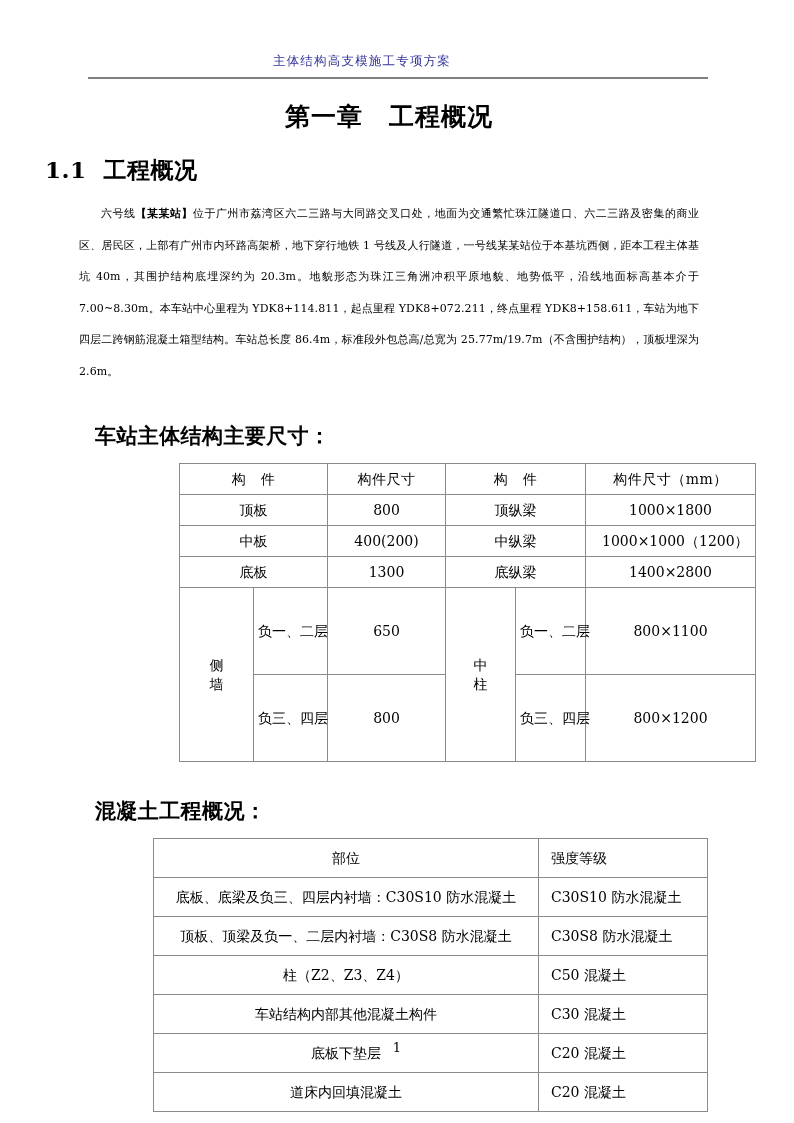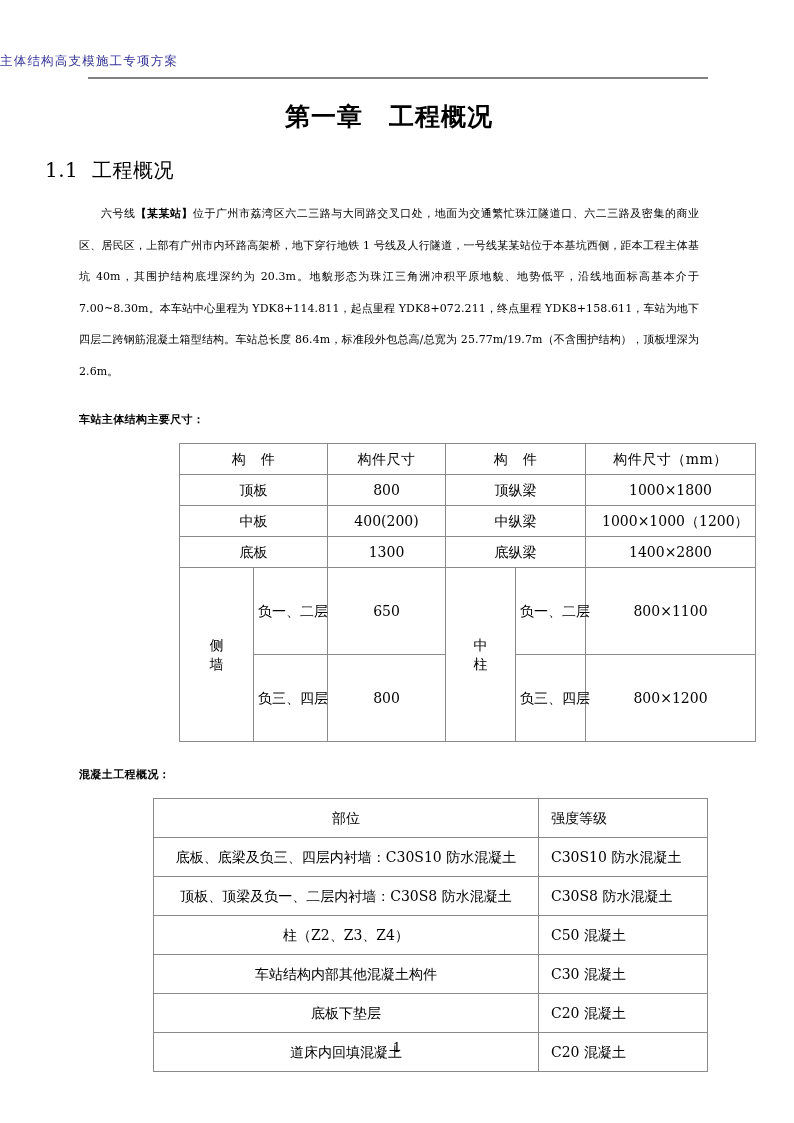--- a/index.html
+++ b/index.html
@@ -28,21 +28,21 @@
     left: 0;
     top: 0;
     width: 794px;
     height: 84px;
   }
   .header-text {
     position: absolute;
     left: 0;
     top: 54px;
     width: 724px;
-    text-align: left;
+    text-align: center;
     font-family: "DejaVu Serif", "Liberation Serif", serif;
     font-size: 12.5px;
     letter-spacing: 1.2px;
     color: #333399;
     line-height: 14px;
     white-space: nowrap;
   }
   .header-rule {
     position: absolute;
     left: 88px;
@@ -65,45 +65,45 @@
     font-size: 25px;
     font-weight: bold;
     line-height: 36px;
     letter-spacing: 1px;
     margin: 5px 0 0 0;
     white-space: pre;
     font-family: "DejaVu Serif", "Liberation Serif", serif;
   }
 
   .section-title {
-    font-size: 20px;
-    font-weight: normal;
+    font-size: 23px;
+    font-weight: bold;
     line-height: 28px;
     margin: 21px 0 0 -34px;
     letter-spacing: 0.5px;
     white-space: pre;
   }
 
   .para {
     font-size: 11px;
     line-height: 31.5px;
     text-align: justify;
     text-justify: inter-ideograph;
     margin: 14px 0 0 0;
     text-indent: 2em;
     letter-spacing: 0.1px;
   }
   .para b { font-weight: bold; }
 
   .tbl-caption {
-    font-size: 11px;
+    font-size: 21px;
     font-weight: bold;
     line-height: 22px;
     letter-spacing: 0.4px;
-    margin: 0;
+    margin: 16px;
   }
 
   
   table {
     border-collapse: collapse;
     font-size: 14px;
     font-family: "DejaVu Serif", "Liberation Serif", serif;
   }
   table td {
     border: 1px solid #8a8a8a;

